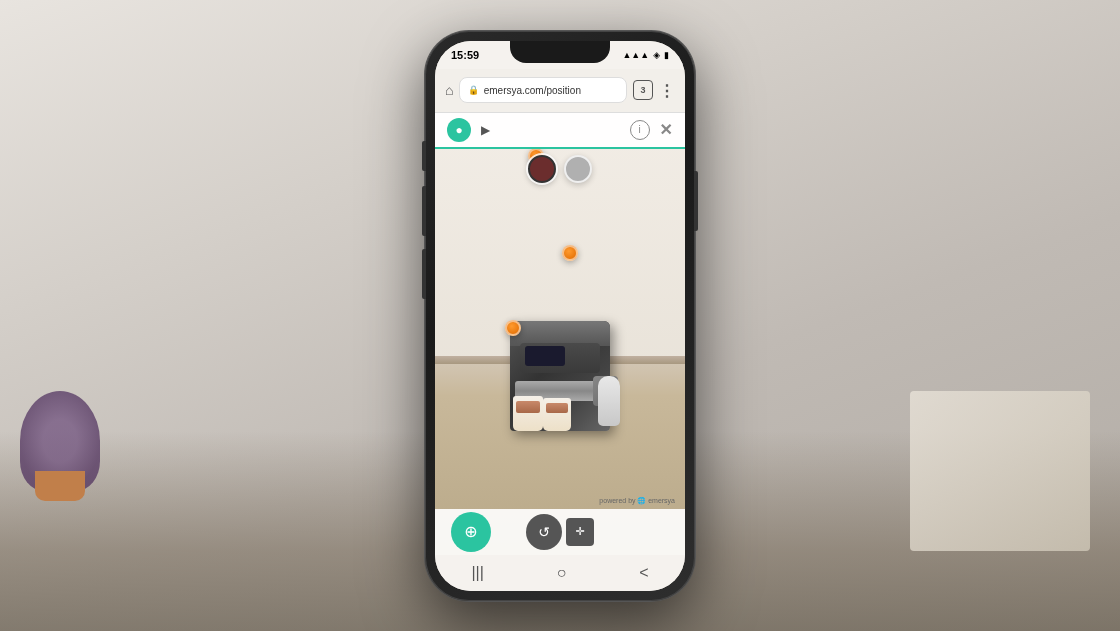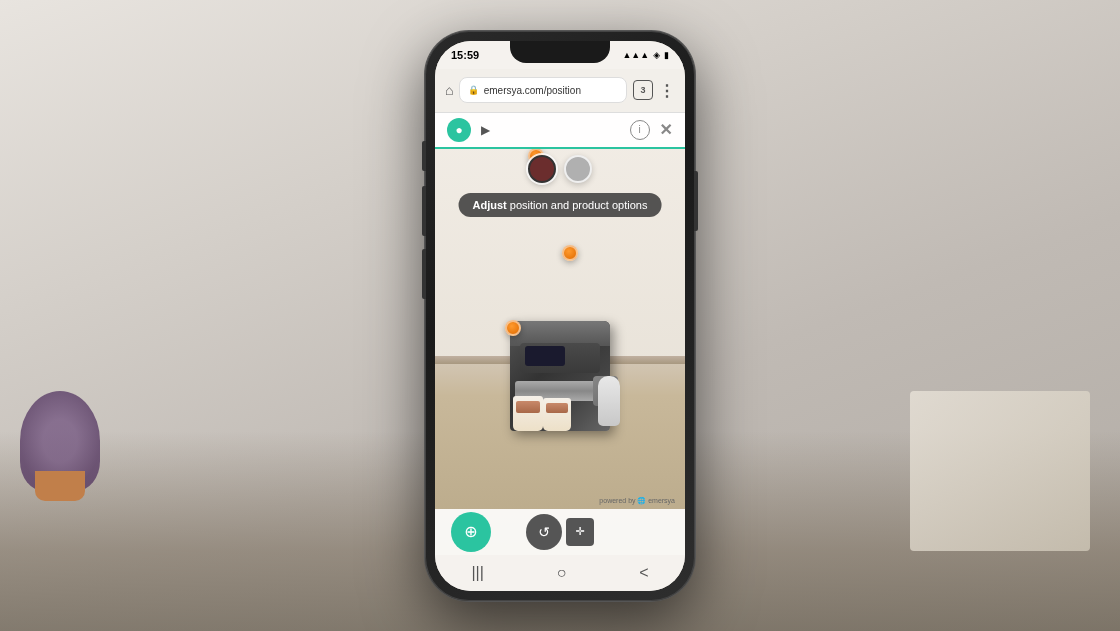--- a/index.html
+++ b/index.html
@@ -669,23 +669,20 @@
             <span>i</span>
           </div>
           <span class="toolbar-close">✕</span>
         </div>
 
         <div class="color-swatches">
           <div class="swatch swatch-selected" style="background:#6b2d2d;"></div>
           <div class="swatch" style="background:#b0b0b0;"></div>
         </div>
 
-        <div class="adjust-tooltip">
-          <span class="bold">Adjust</span><span> position and product options</span>
-        </div>
 
         <div class="coffee-machine">
           <div class="machine-body">
             <div class="machine-top"></div>
             <div class="machine-panel"></div>
             <div class="machine-display"></div>
             <div class="machine-silver-strip"></div>
             <div class="machine-dispenser"></div>
           </div>
 

